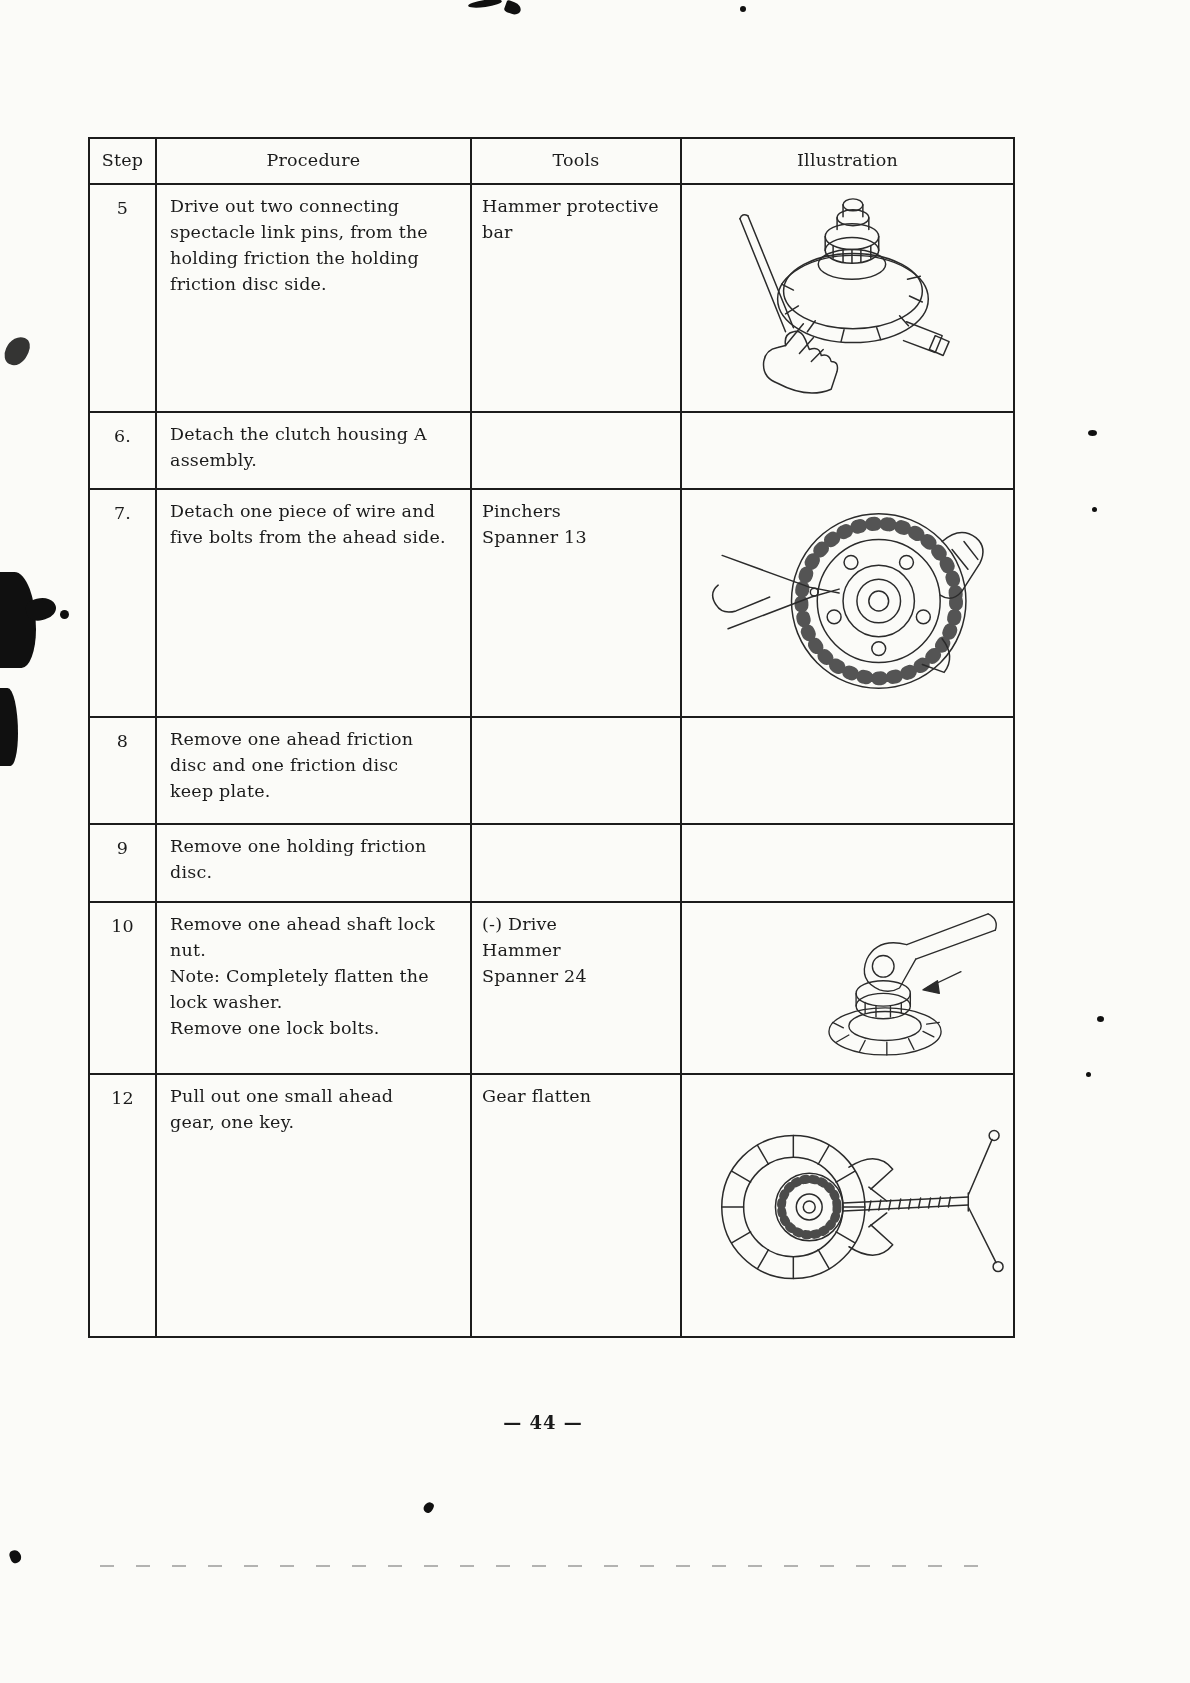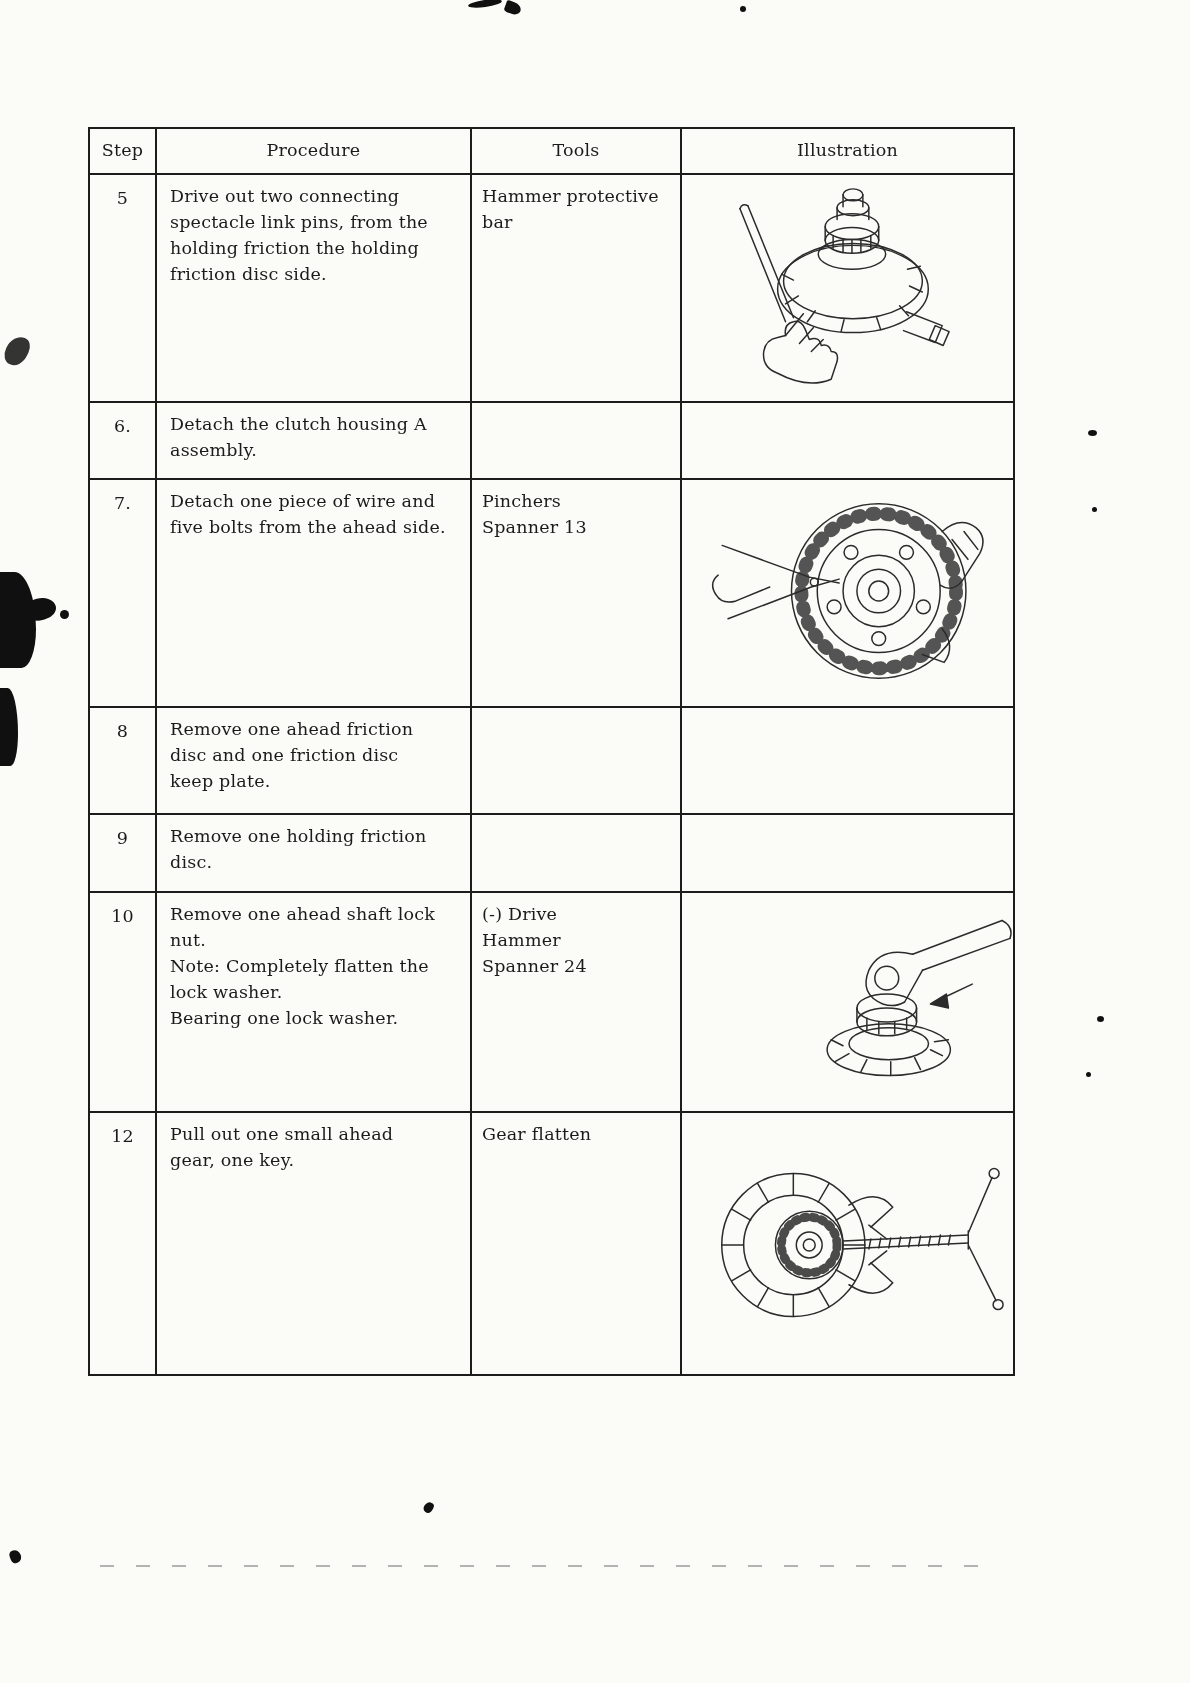--- a/index.html
+++ b/index.html
@@ -5,21 +5,21 @@
   html,body{margin:0;padding:0;background:#ffffff;}
   .page{
     position:relative;
     width:1190px;height:1683px;
     background:#fbfbf8;
     font-family:"DejaVu Serif","Liberation Serif",serif;
     color:#1b1b1b;
     overflow:hidden;
   }
   table.proc{
-    position:absolute;left:88px;top:127px;
+    position:absolute;left:88px;top:137px;
     width:925px;
     border-collapse:collapse;
     table-layout:fixed;
     padding-left:29px;
   }
   table.proc th, table.proc td{
     border:2px solid #1c1c1c;
     vertical-align:top;
     font-size:17.5px;
     line-height:26px;
@@ -152,27 +152,27 @@
       </tr>
 
       <tr style="height:78px">
         <td class="step">9</td>
         <td class="proc-cell">Remove one holding friction
 disc.</td>
         <td class="tools-cell"></td>
         <td class="ill-cell"></td>
       </tr>
 
-      <tr style="height:220px">
+      <tr style="height:172px">
         <td class="step">10</td>
         <td class="proc-cell">Remove one ahead shaft lock
 nut.
 Note:  Completely flatten the
 lock washer.
-Bearing one lock washer.</td>
+Remove one lock bolts.</td>
         <td class="tools-cell">(-) Drive
 Hammer
 Spanner 24</td>
         <td class="ill-cell">
           <svg viewBox="0 0 333 188" aria-label="spanner loosening ahead shaft lock nut on geared drum, arrow marker">
             <g stroke="#2b2b2b" fill="none" stroke-width="1.5" stroke-linejoin="round" stroke-linecap="round">
               <path d="M322 12 L232 46 M330 30 L242 62"></path>
               <path d="M322 12 Q334 18 330 30"></path>
               <path d="M232 46 Q200 38 188 62 Q178 86 202 96 Q214 100 224 94 L242 62"></path>
               <circle cx="206" cy="70" r="12"></circle>
@@ -213,20 +213,21 @@
               <circle cx="314" cy="32" r="5"></circle>
               <circle cx="318" cy="164" r="5"></circle>
             </g>
           </svg>
         </td>
       </tr>
 
     </tbody>
   </table>
 
+  <div class="page-number">— 44 —</div>
 
   <div class="artifact" style="left:468px;top:0;width:34px;height:7px;border-radius:50%;transform:rotate(-8deg);"></div>
   <div class="artifact" style="left:505px;top:2px;width:16px;height:12px;border-radius:20% 70% 60% 30%;transform:rotate(20deg);"></div>
   <div class="artifact" style="left:740px;top:6px;width:6px;height:6px;border-radius:50%;"></div>
   <div class="artifact" style="left:6px;top:336px;width:22px;height:30px;border-radius:60% 40% 55% 45%;transform:rotate(25deg);opacity:.85;"></div>
   <div class="artifact" style="left:0;top:572px;width:36px;height:96px;border-radius:0 60% 40% 0;"></div>
   <div class="artifact" style="left:26px;top:598px;width:30px;height:22px;border-radius:40% 60% 50% 50%;transform:rotate(-15deg);"></div>
   <div class="artifact" style="left:60px;top:610px;width:9px;height:9px;border-radius:50%;"></div>
   <div class="artifact" style="left:0;top:688px;width:18px;height:78px;border-radius:0 70% 50% 0;"></div>
   <div class="artifact" style="left:1088px;top:430px;width:9px;height:6px;border-radius:50%;"></div>

